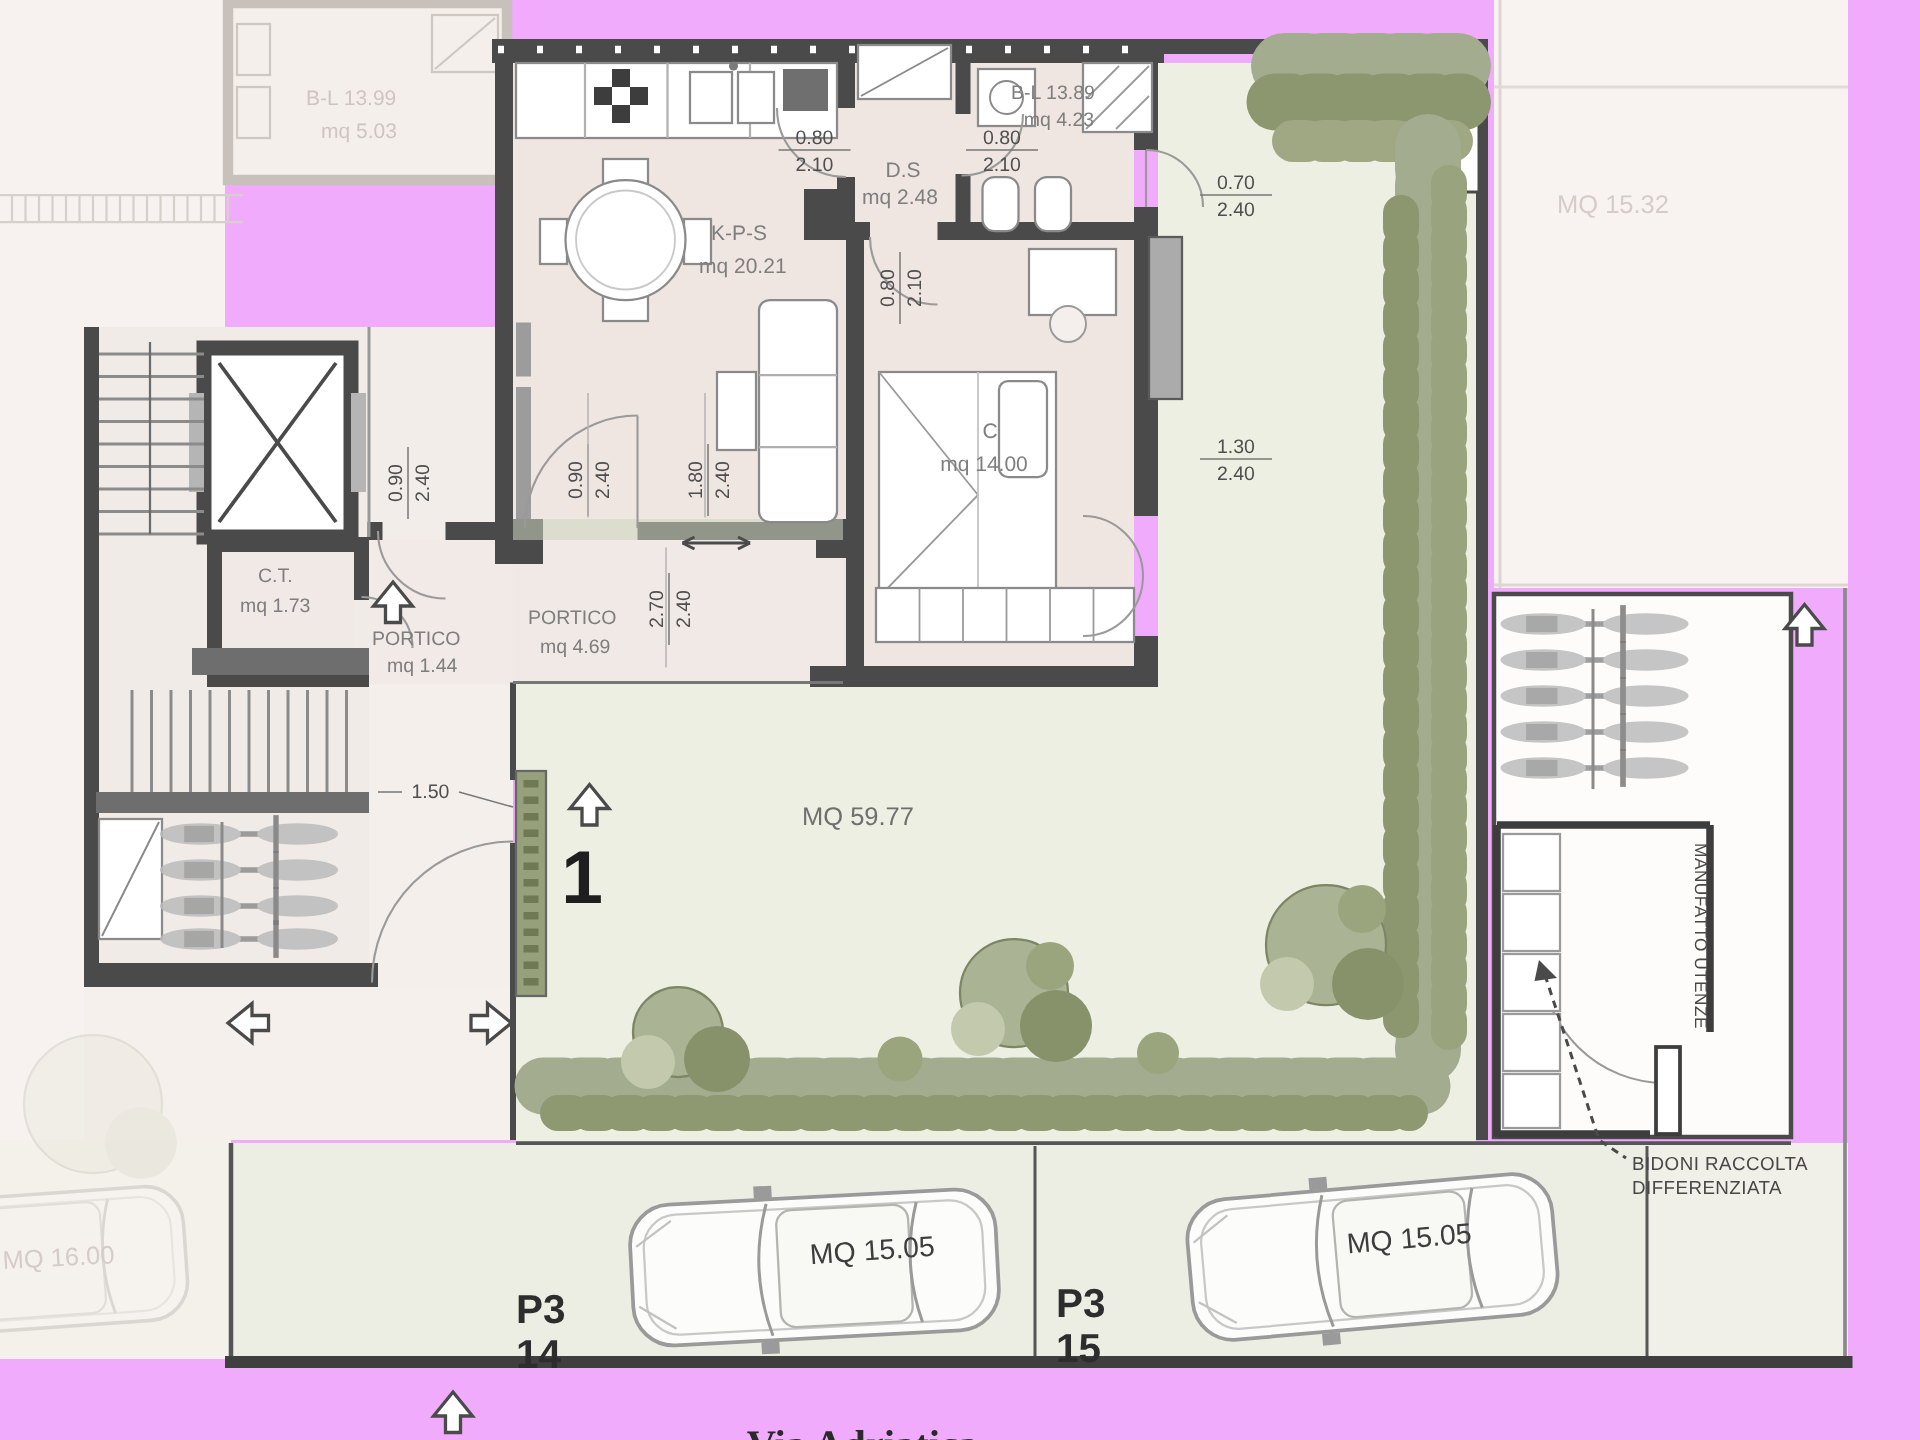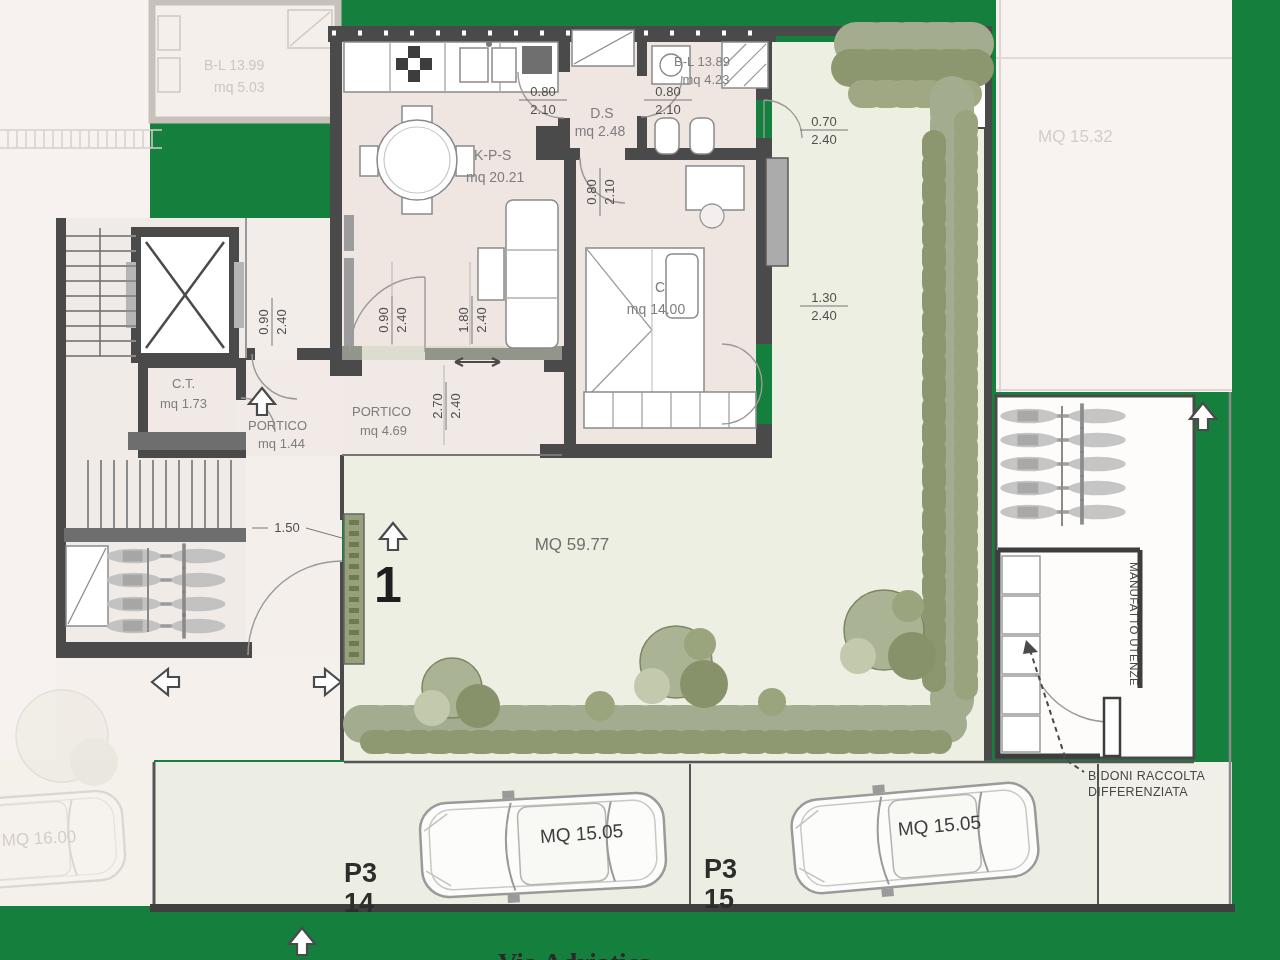--- a/index.html
+++ b/index.html
@@ -1,16 +1,16 @@
 <!DOCTYPE html>
 <html><head>
 <meta charset="utf-8">
 <style>
   html,body{margin:0;padding:0;background:#ffffff;}
-  .stage{width:1280px;height:960px;position:relative;overflow:hidden;background:#15803d;}
+  .stage{width:1280px;height:960px;position:relative;overflow:hidden;background:#f0abfc;}
   svg{display:block;}
   text{font-family:"Liberation Sans",sans-serif;}
   .lbl{fill:#7e7e7e;font-size:14px;}
   .lbl-sm{fill:#7e7e7e;font-size:13px;}
   .lbl-big{fill:#6f6f6f;font-size:17px;}
   .faded-lbl{fill:#cfc5c0;font-size:14px;}
   .faded-big{fill:#d6ccc7;font-size:17px;}
   .dim-t{fill:#4f4f4f;font-size:13px;}
   .dim-line{stroke:#777;stroke-width:1;}
   .note{fill:#474747;font-size:12.5px;letter-spacing:.3px;}

